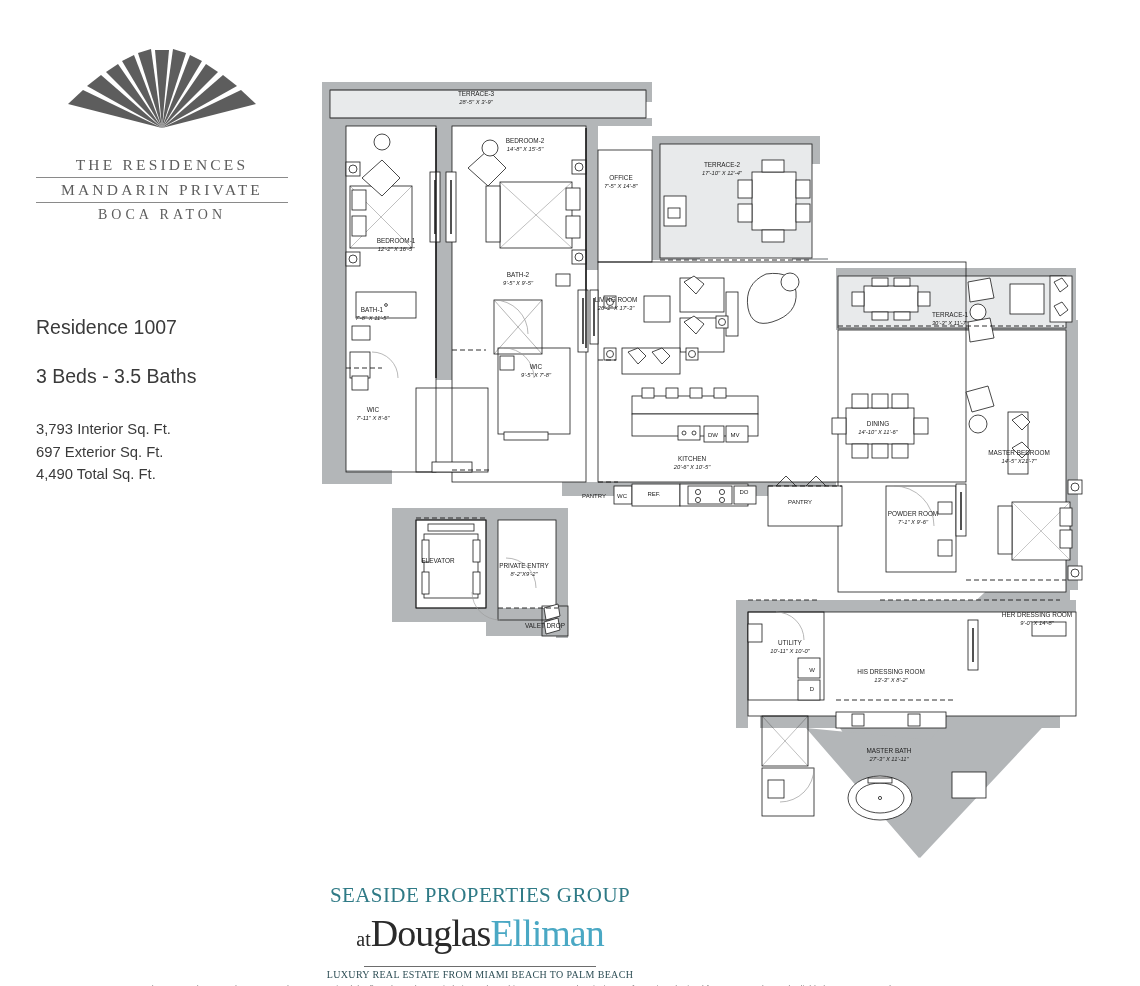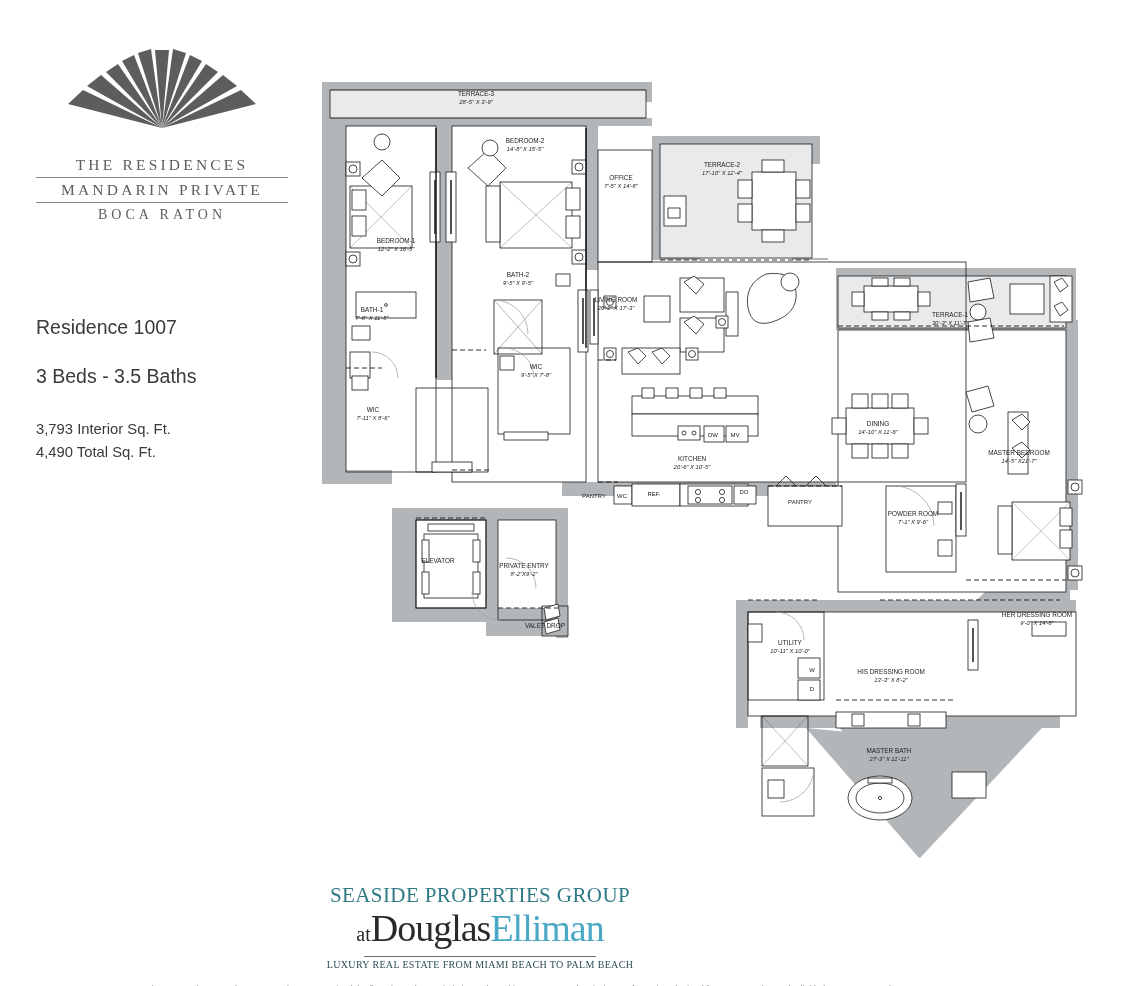--- a/index.html
+++ b/index.html
@@ -23,21 +23,21 @@
   .sqft-line{font-size:14.8px;color:#3a3a3a;line-height:22.5px;}
 
   
   #floorplan-wrap{position:absolute;left:300px;top:60px;width:820px;height:800px;}
   #floorplan-svg{display:block;}
 
   
   #footer{position:absolute;left:0;top:884px;width:960px;text-align:center;}
   #seaside-line{font-family:"Liberation Serif",serif;font-size:21px;
                 color:#2f7a86;letter-spacing:.4px;line-height:23px;}
-  #douglas-line{font-family:"Liberation Serif",serif;font-size:38px;line-height:42px;
+  #douglas-line{font-family:"Liberation Serif",serif;font-size:38px;line-height:52px;
                 white-space:nowrap;}
   #at-word{font-size:20px;color:#2a2a2a;vertical-align:baseline;}
   #douglas-word{color:#2a2a2a;letter-spacing:-1px;}
   #elliman-word{color:#4aa8c4;letter-spacing:-1px;}
   #tagline-rule{width:232px;height:1px;background:#6d6d6d;margin:1px auto 0 auto;}
   #tagline{font-family:"Liberation Serif",serif;font-size:10px;color:#2f4f56;
            letter-spacing:.35px;margin-top:2px;}
   #disclaimer{position:absolute;left:0;top:984px;width:1036px;text-align:center;
               font-size:8.6px;color:#8a8a8a;letter-spacing:.05px;}
 </style>
@@ -65,20 +65,21 @@
   <div class="logo-line" id="logo-l2">MANDARIN PRIVATE</div>
   <div id="logo-rule-2"></div>
   <div class="logo-line" id="logo-l3">BOCA RATON</div>
 </div>
 
 <div id="residence-info">
   <div id="residence-title">Residence 1007</div>
   <div id="residence-beds">3 Beds - 3.5 Baths</div>
   <div id="sqft-list">
     <div class="sqft-line">3,793 Interior Sq. Ft.</div>
+    <div class="sqft-line">697 Exterior Sq. Ft.</div>
     <div class="sqft-line">4,490 Total Sq. Ft.</div>
   </div>
 </div>
 
 <div id="floorplan-wrap">
 <svg id="floorplan-svg" width="820" height="800" viewBox="300 60 820 800">
 
   <defs>
     <style>
       .wall{fill:#b3b6b8;}

